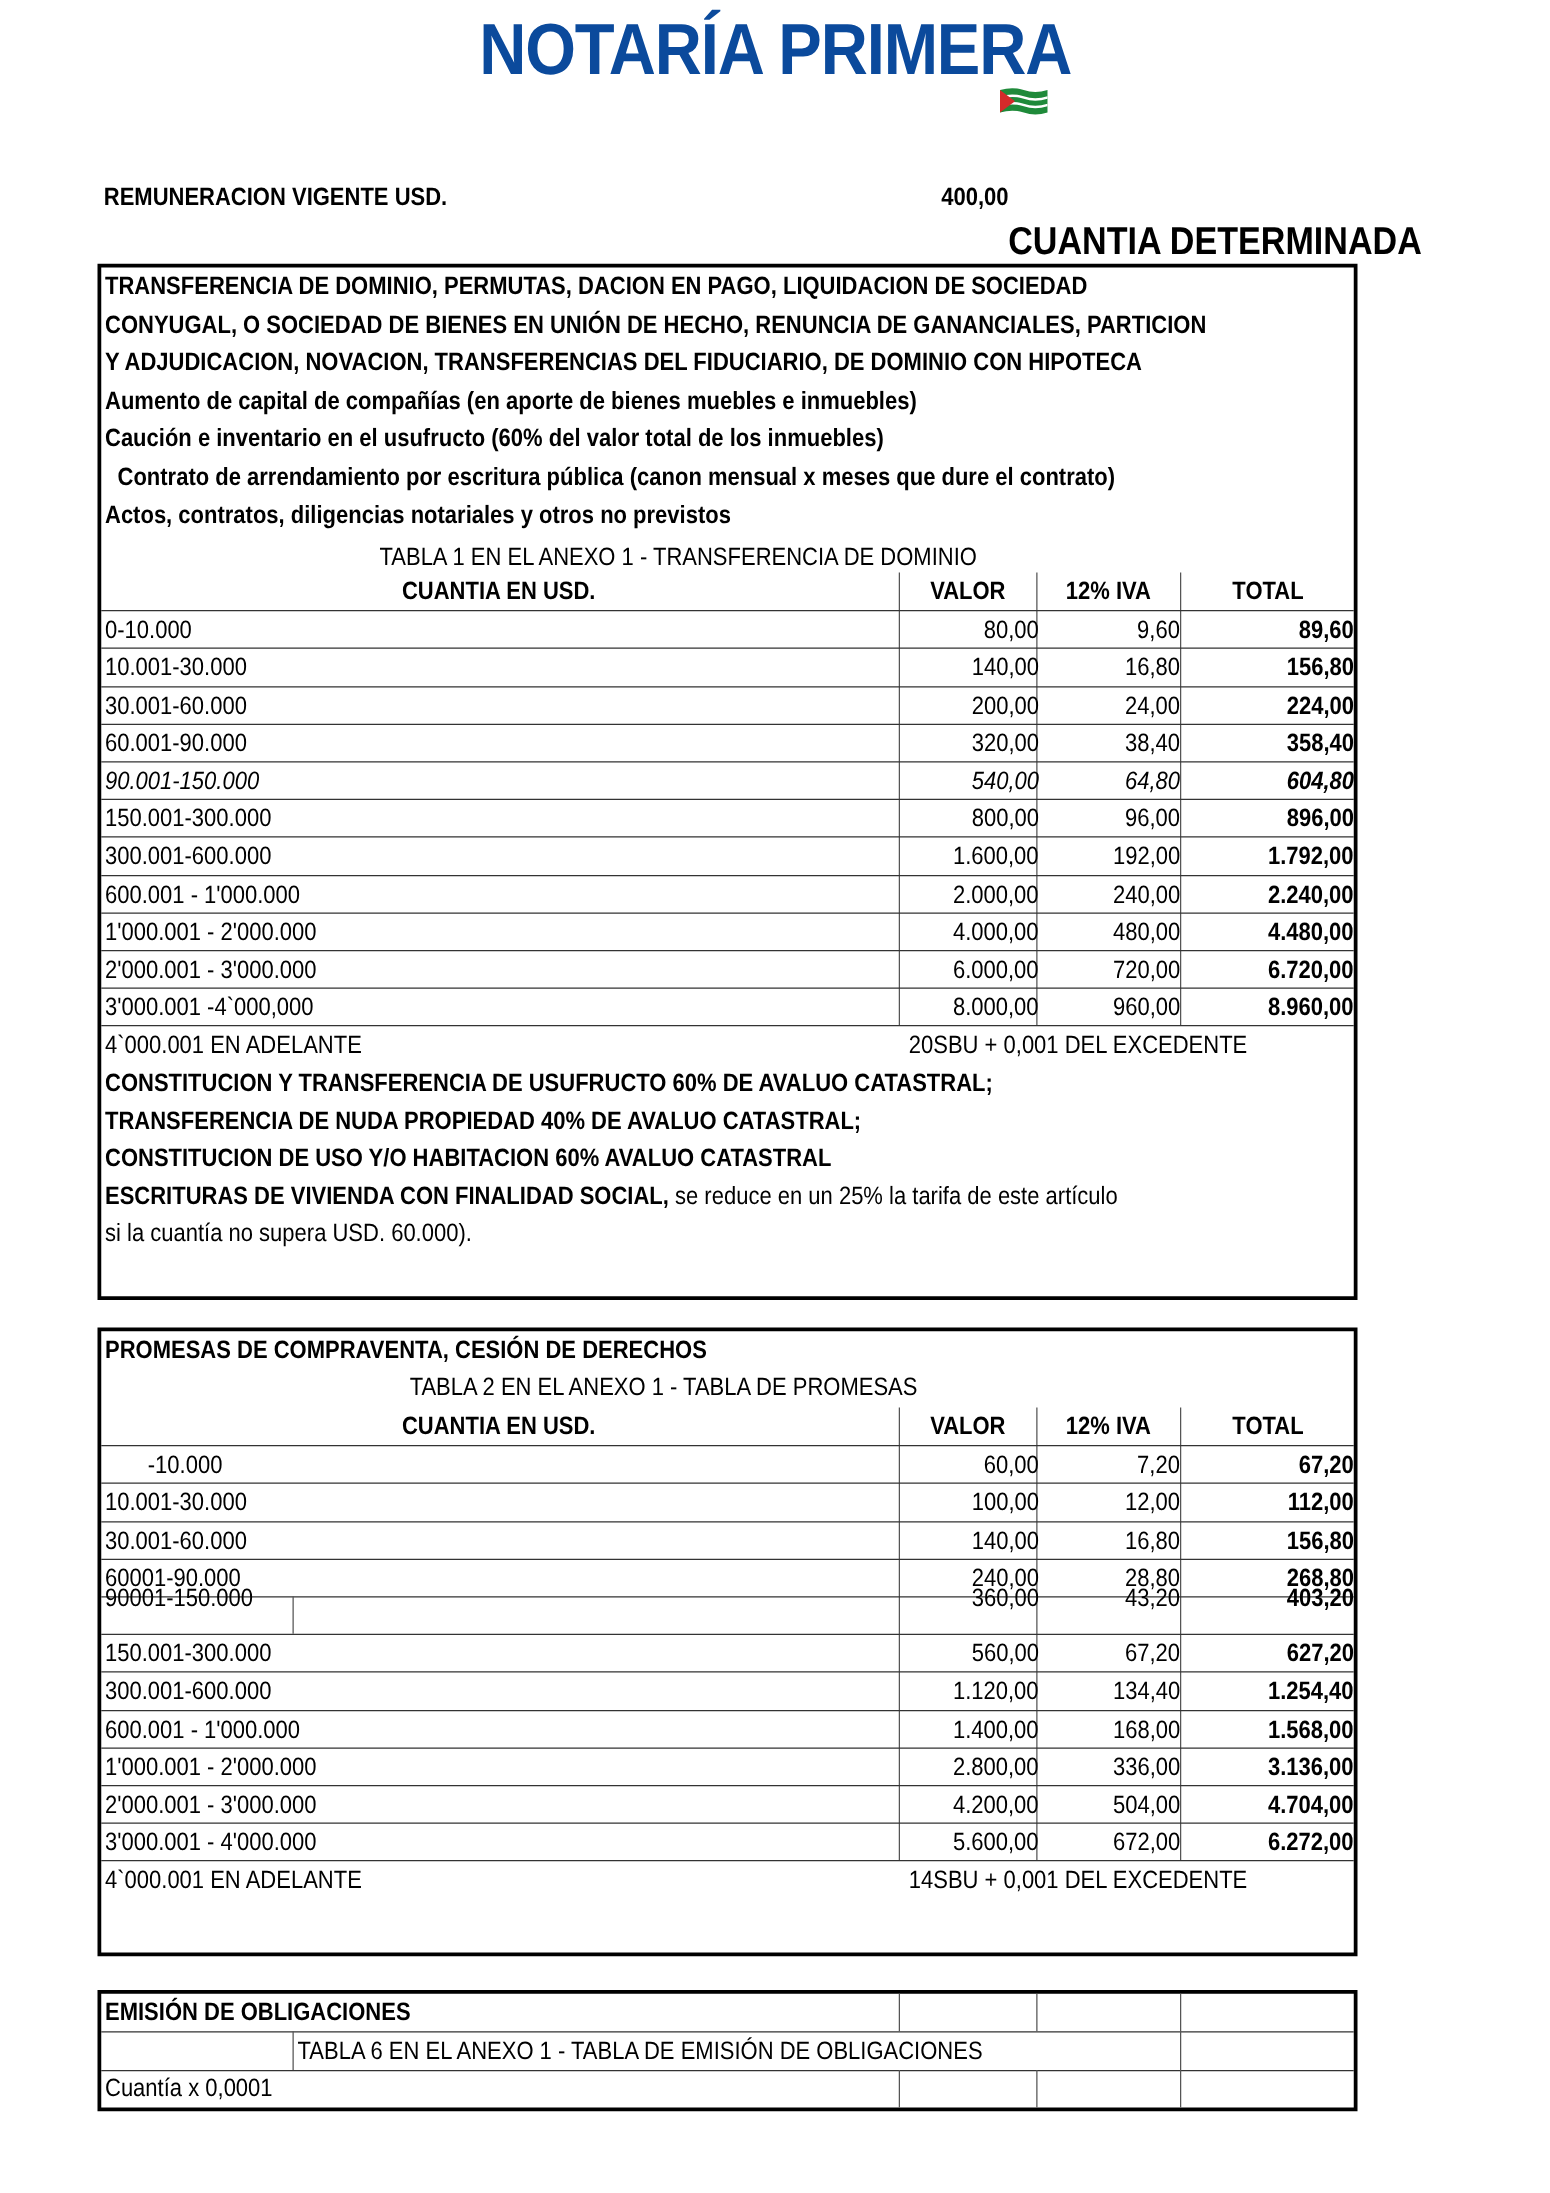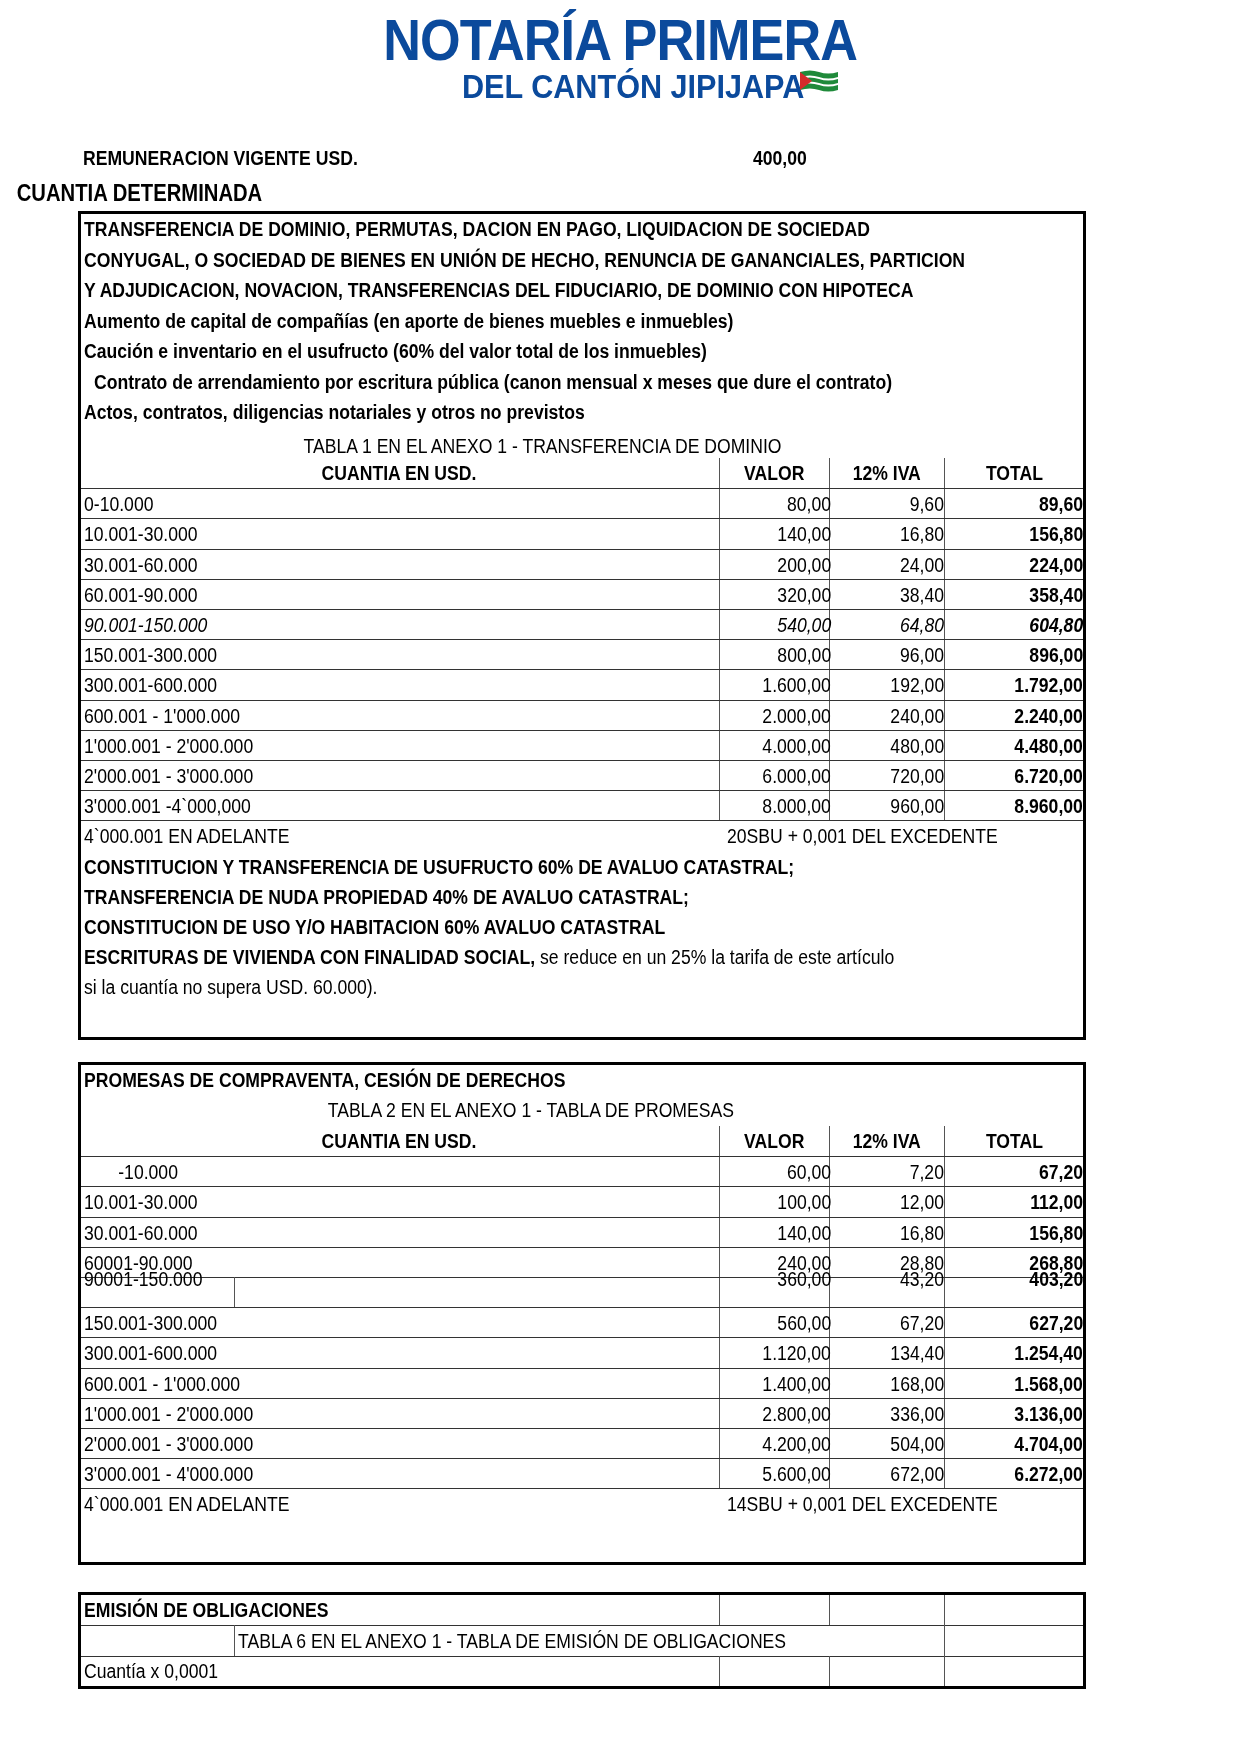--- a/index.html
+++ b/index.html
@@ -27,32 +27,31 @@
   .cv{left:642px;width:108px;text-align:right;}
   .ci{left:752px;width:111px;text-align:right;}
   .ct{left:867px;width:135px;text-align:right;font-weight:bold;}
   .hc{text-align:center;font-weight:bold;}
 </style>
 </head>
 <body>
 
 <div class="logo">
   <span class="l1">NOTARÍA PRIMERA</span>
-  <div class="l2wrap"><span class="l2">DEL CANTÓN JIPIJAPA</span></div>
 </div>
 <svg class="flag" viewBox="0 0 42 26">
   <path d="M2 4 Q12 1 21 4 T40 4 L40 22 Q30 25 21 22 T2 22 Z" fill="#1f8a3a"></path>
   <path d="M2 9 Q12 6 21 9 T40 9 L40 11 Q30 14 21 11 T2 11 Z" fill="#fff"></path>
   <path d="M2 15 Q12 12 21 15 T40 15 L40 17 Q30 20 21 17 T2 17 Z" fill="#fff"></path>
   <path d="M2 4 L14 13 L2 22 Z" fill="#d42a2a"></path>
 </svg>
 
 <div class="t b" style="left:83px;top:143px;"><span class="sq">REMUNERACION VIGENTE USD.</span></div>
 <div class="t b" style="left:753px;top:143px;"><span class="sq">400,00</span></div>
-<div class="t b" style="left:0;width:1160px;top:178px;font-size:23px;text-align:left;"><span class="sqc">CUANTIA DETERMINADA</span></div>
+<div class="t b" style="left:0;width:1160px;top:178px;font-size:31px;text-align:right;"><span class="sqc">CUANTIA DETERMINADA</span></div>
 
 <div class="box" style="top:211px;height:829px;" id="box1">
   <div id="t1-intro">
       <div class="t b" style="left: 3px; top: 0px;"><span class="sq">TRANSFERENCIA DE DOMINIO, PERMUTAS, DACION EN PAGO, LIQUIDACION DE SOCIEDAD</span></div>
       <div class="t b" style="left: 3px; top: 30.5px;"><span class="sq">CONYUGAL, O SOCIEDAD DE BIENES EN UNIÓN DE HECHO,  RENUNCIA DE GANANCIALES, PARTICION</span></div>
       <div class="t b" style="left: 3px; top: 61px;"><span class="sq">Y ADJUDICACION, NOVACION, TRANSFERENCIAS DEL FIDUCIARIO, DE DOMINIO CON HIPOTECA</span></div>
       <div class="t b" style="left: 3px; top: 91.5px;"><span class="sq">Aumento de capital de compañías (en aporte de bienes muebles e inmuebles)</span></div>
       <div class="t b" style="left: 3px; top: 122px;"><span class="sq">Caución e inventario en el usufructo (60% del valor total de los inmuebles)</span></div>
       <div class="t b" style="left: 13px; top: 152.5px;"><span class="sq">Contrato de arrendamiento por escritura pública (canon mensual  x meses que dure el contrato)</span></div>
       <div class="t b" style="left: 3px; top: 183px;"><span class="sq">Actos, contratos, diligencias notariales y otros no previstos</span></div>

